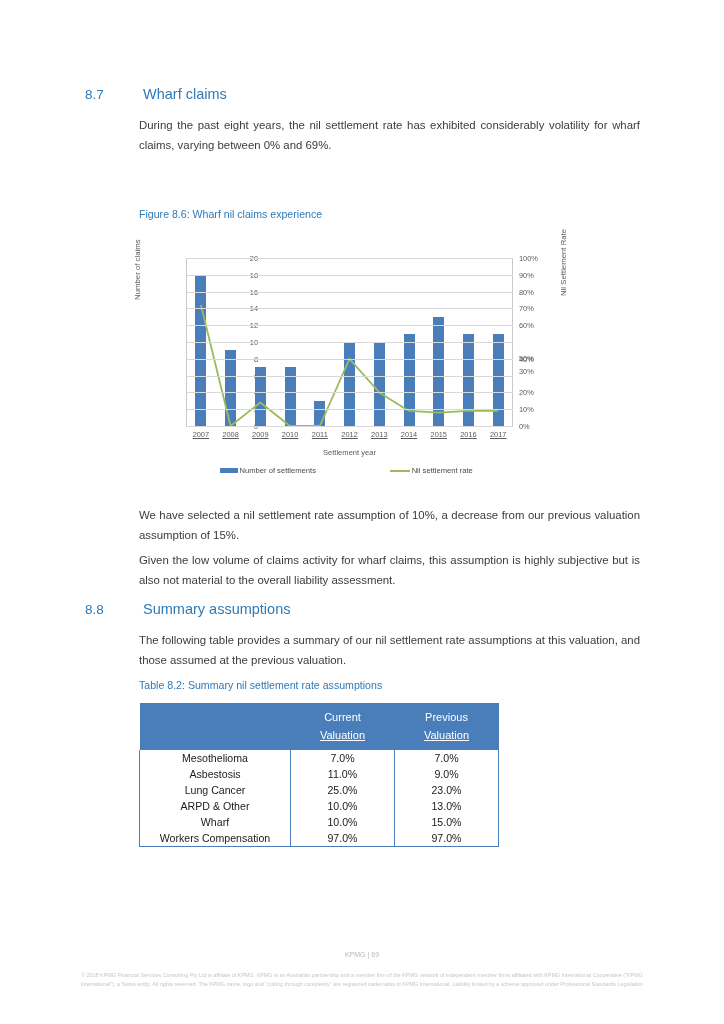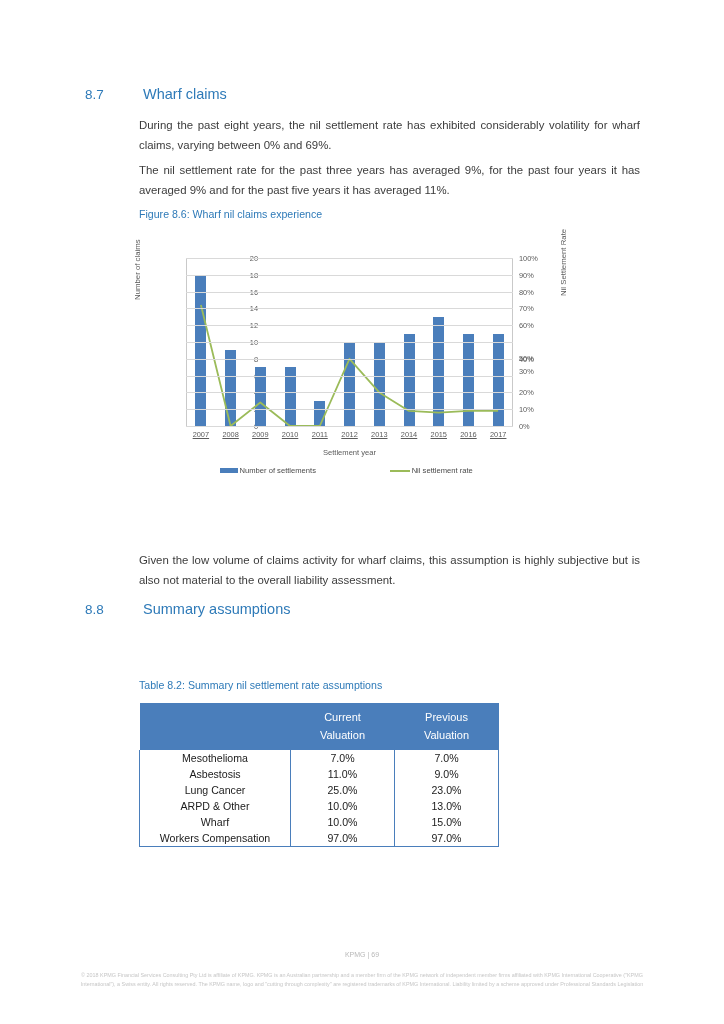--- a/index.html
+++ b/index.html
@@ -38,21 +38,21 @@
            transform:rotate(-90deg);transform-origin:left top;white-space:nowrap;}
   .legend{position:absolute;left:47px;top:218px;width:327px;display:flex;}
   .lg{flex:1;display:flex;align-items:center;justify-content:center;gap:2px;font-size:7.6px;color:#4a4a4a;}
   .lgswatch{width:18px;height:5px;background:#4a7ebb;}
   .lgline{width:20px;height:2px;background:#9bbb59;}
 
   
   .tbl{position:absolute;left:139px;top:703px;border-collapse:collapse;}
   .tbl th{background:#4a7ebb;color:#fff;font-weight:normal;font-size:11px;line-height:18px;
           padding:5px 4px 6px;vertical-align:top;}
-  .tbl th .l2{display:block;}
+  .tbl th .l2{display:block;text-decoration:underline;}
   .tbl td{font-size:10.6px;color:#1b1b1b;text-align:center;padding:2px 6px;
           border-left:1px solid #4a7ebb;border-right:1px solid #4a7ebb;}
   .tbl td:first-child{border-left:1px solid #4a7ebb;}
   .tbl tr:last-child td{border-bottom:1px solid #4a7ebb;}
   .tbl .c0{width:143px;}
   .tbl .c1{width:96px;}
   .tbl .c2{width:96px;}
 
   
   .pgno{position:absolute;left:0;right:0;top:951px;text-align:center;font-size:7px;color:#b8b8b8;}
@@ -63,21 +63,20 @@
 <body>
 
 <div class="page">
 
   <div class="sec" style="left:85px;top:86px;">
     <span class="num">8.7</span>
     <span class="ttl">Wharf claims</span>
   </div>
 
   <div class="para" style="top:116px;">During the past eight years, the nil settlement rate has exhibited considerably volatility for wharf claims, varying between 0% and 69%.</div>
-  <div class="para" style="top:161px;">The nil settlement rate for the past three years has averaged 9%, for the past four years it has averaged 9% and for the past five years it has averaged 11%.</div>
   <div class="cap" style="top:208px;">Figure 8.6: Wharf nil claims experience</div>
 
   <div class="chartwrap">
     <div class="ytitle">Number of claims</div>
     <div class="y2title">Nil Settlement Rate</div>
 
     <div id="yticks">
         <div class="ytick" style="top: 178px;">0</div>
         <div class="ytick" style="top: 161.2px;">2</div>
         <div class="ytick" style="top: 144.4px;">4</div>
@@ -178,27 +177,29 @@
         <span class="lgswatch"></span>
         <span>Number of settlements</span>
       </div>
       <div class="lg">
         <span class="lgline"></span>
         <span>Nil settlement rate</span>
       </div>
     </div>
   </div>
 
+  <div class="para" style="top:506px;">We have selected a nil settlement rate assumption of 10%, a decrease from our previous valuation assumption of 15%.</div>
   <div class="para" style="top:551px;">Given the low volume of claims activity for wharf claims, this assumption is highly subjective but is also not material to the overall liability assessment.</div>
 
   <div class="sec" style="left:85px;top:601px;">
     <span class="num">8.8</span>
     <span class="ttl">Summary assumptions</span>
   </div>
 
+  <div class="para" style="top:631px;">The following table provides a summary of our nil settlement rate assumptions at this valuation, and those assumed at the previous valuation.</div>
   <div class="cap" style="top:679px;">Table 8.2: Summary nil settlement rate assumptions</div>
 
   <table class="tbl">
     <thead>
       <tr>
         <th class="c0">
           <span></span>
           <span class="l2"></span>
         </th>
         <th class="c1">

